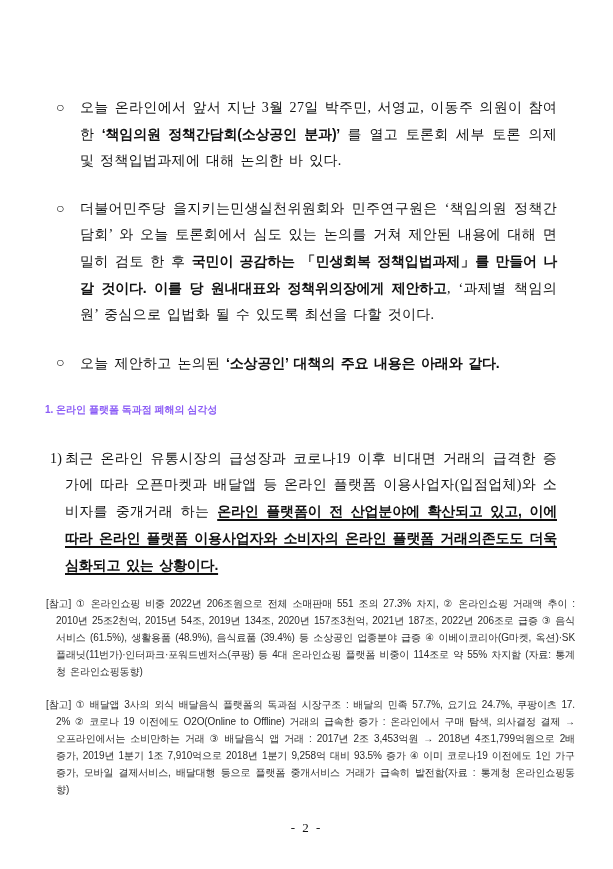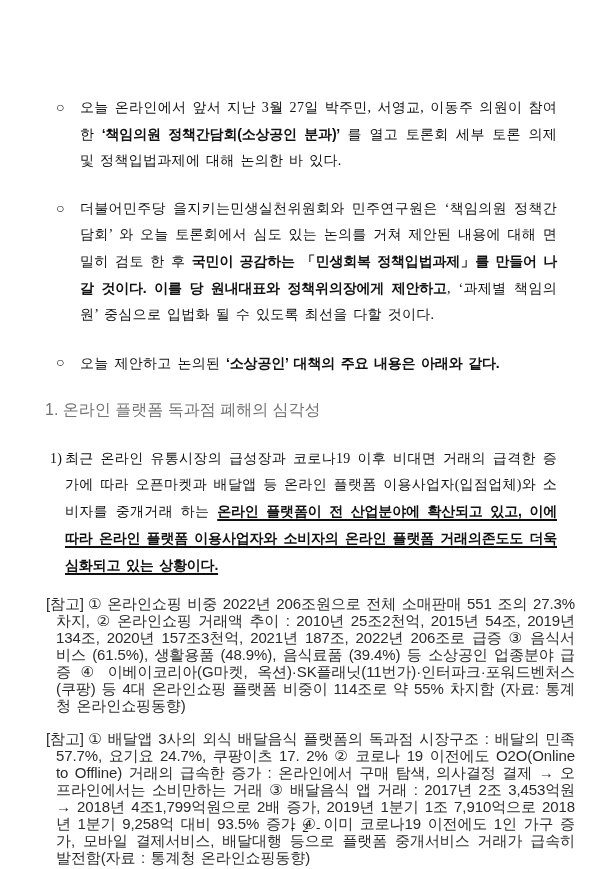--- a/index.html
+++ b/index.html
@@ -51,24 +51,24 @@
     letter-spacing: -0.2px;
     text-decoration: underline;
     text-underline-offset: 3px;
     text-decoration-thickness: 1.5px;
   }
 
   
   .section-heading {
     margin: 17px 56px 25px 45px;
     font-family: "Liberation Sans", "DejaVu Sans", sans-serif;
-    font-weight: 400;
-    font-size: 16px;
+    font-weight: 700;
+    font-size: 10px;
     line-height: 22px;
-    color: #737373;
+    color: #8b5cf6;
   }
 
   
   .num-para {
     position: relative;
     margin: 0 56px 13px 50px;
     padding-left: 15px;
     font-size: 14px;
     line-height: 26px;
     text-align: justify;
@@ -81,21 +81,21 @@
     top: 0;
     font-size: 14px;
   }
 
   
   .note {
     margin: 16px 38px 7px 46px;
     padding-left: 10px;
     text-indent: -10px;
     font-family: "Liberation Sans", "DejaVu Sans", sans-serif;
-    font-size: 15px;
+    font-size: 10px;
     line-height: 17px;
     text-align: justify;
     color: #2b2b2b;
     letter-spacing: -0.1px;
     word-spacing: 1.5px;
   }
   .note .note-label {
     margin-right: 4px;
   }
 

